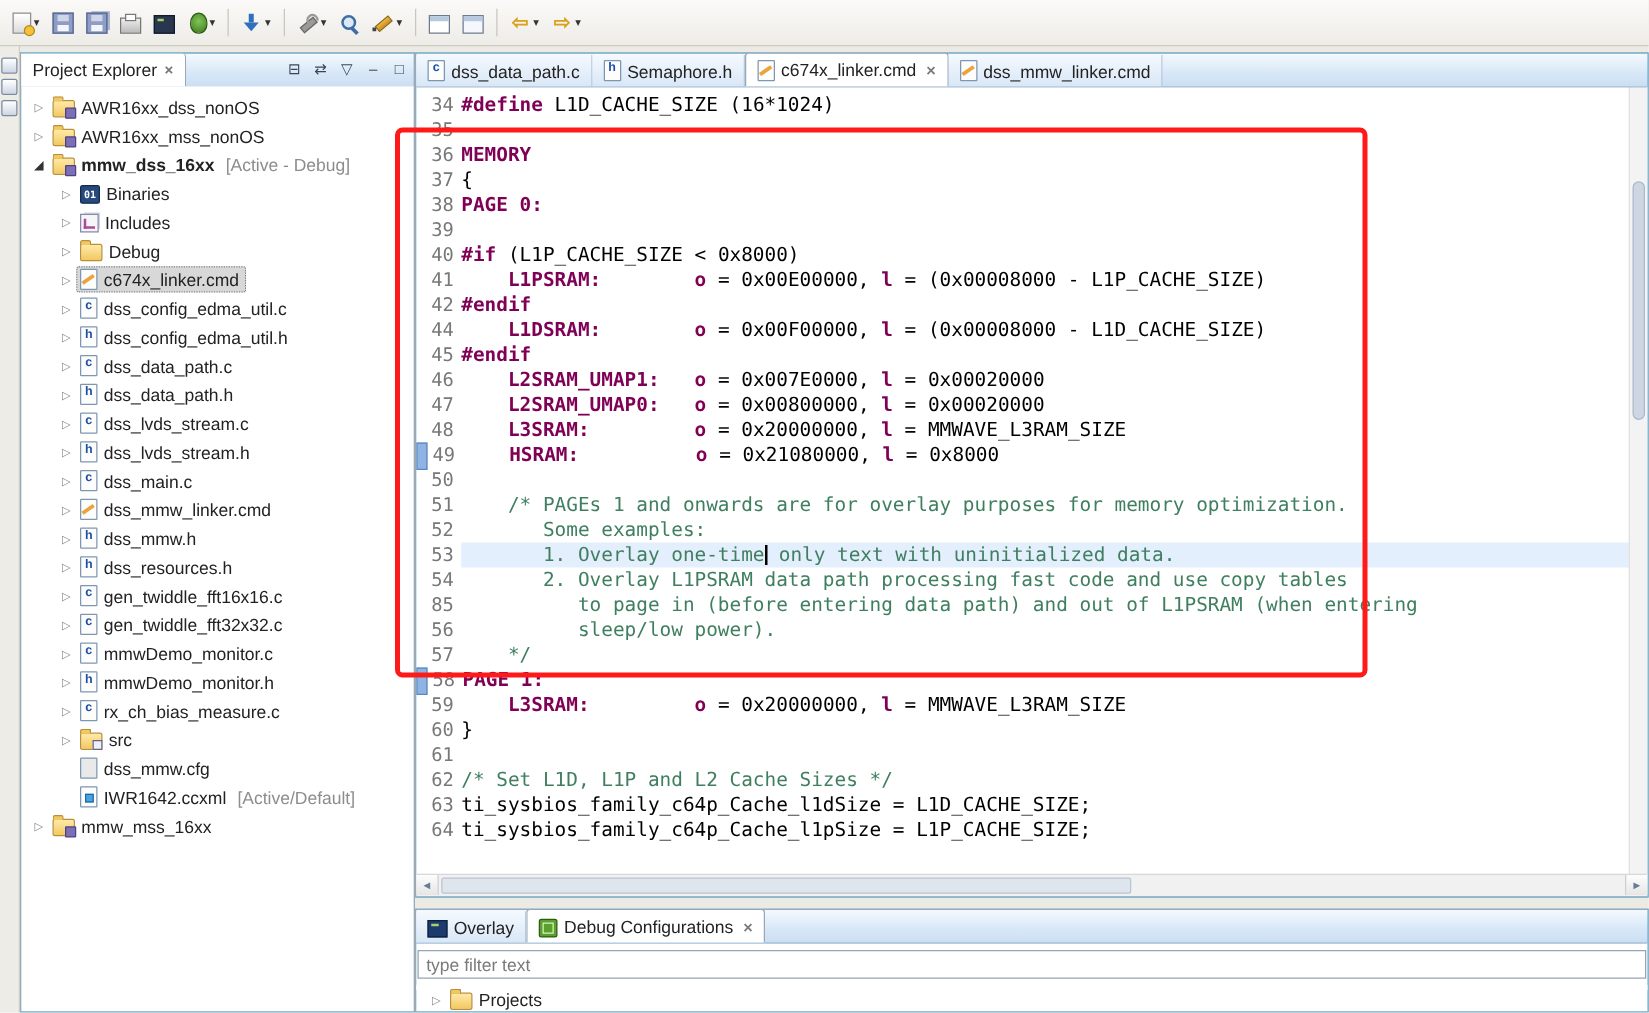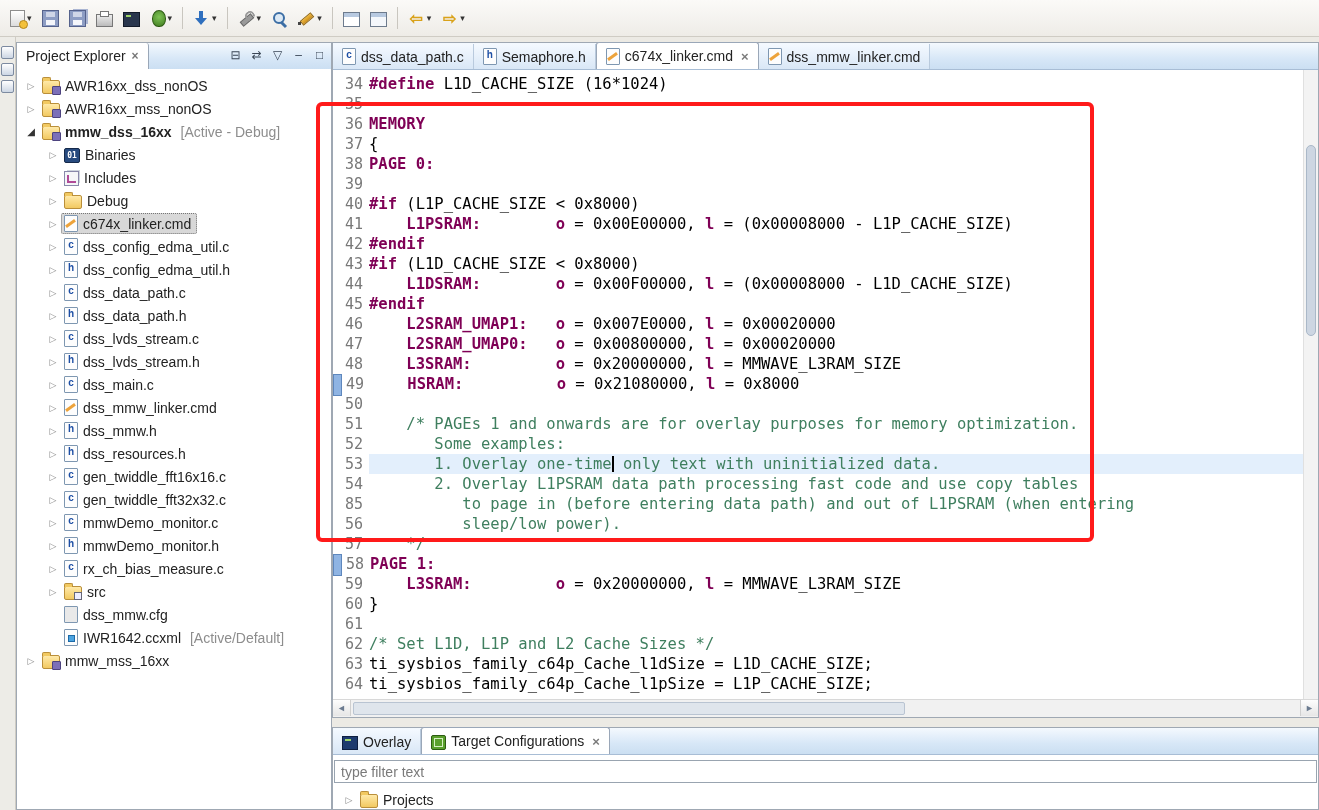--- a/index.html
+++ b/index.html
@@ -494,25 +494,20 @@
           <span class="lnum">41</span>
           <span class="ltext"><span class="tok-p">    </span><span class="tok-k">L1PSRAM:</span><span class="tok-p">        </span><span class="tok-k">o</span><span class="tok-p"> = 0x00E00000, </span><span class="tok-k">l</span><span class="tok-p"> = (0x00008000 - L1P_CACHE_SIZE)</span></span>
         </div>
         <div class="code-line">
           <span class="gmark"></span>
           <span class="lnum">42</span>
           <span class="ltext"><span class="tok-k">#endif</span></span>
         </div>
         <div class="code-line">
           <span class="gmark"></span>
-          <span class="lnum">43</span>
-          <span class="ltext"><span class="tok-k">#if</span><span class="tok-p"> (L1D_CACHE_SIZE &lt; 0x8000)</span></span>
-        </div>
-        <div class="code-line">
-          <span class="gmark"></span>
           <span class="lnum">44</span>
           <span class="ltext"><span class="tok-p">    </span><span class="tok-k">L1DSRAM:</span><span class="tok-p">        </span><span class="tok-k">o</span><span class="tok-p"> = 0x00F00000, </span><span class="tok-k">l</span><span class="tok-p"> = (0x00008000 - L1D_CACHE_SIZE)</span></span>
         </div>
         <div class="code-line">
           <span class="gmark"></span>
           <span class="lnum">45</span>
           <span class="ltext"><span class="tok-k">#endif</span></span>
         </div>
         <div class="code-line">
           <span class="gmark"></span>
@@ -626,21 +621,21 @@
 <div class="annotation" style="border-color: rgb(255, 26, 26);"></div>
 
 <div class="panel" id="bottom">
   <div class="tabbar">
       <div class="tab">
         <span class="ic ic-console-view"></span>
         <span class="tab-label">Overlay</span>
       </div>
       <div class="tab active">
         <span class="ic ic-target-config"></span>
-        <span class="tab-label">Target Configurations</span>
+        <span class="tab-label">Debug Configurations</span>
         <span class="tab-close">×</span>
       </div>
     </div>
   <div class="filter-row">
     <input class="filter" type="text" placeholder="type filter text" style="">
   </div>
   <div class="bottom-tree">
       <div class="tree-row" style="padding-left: 8px;">
         <span class="twistie">▷</span>
         <span class="row-wrap">

